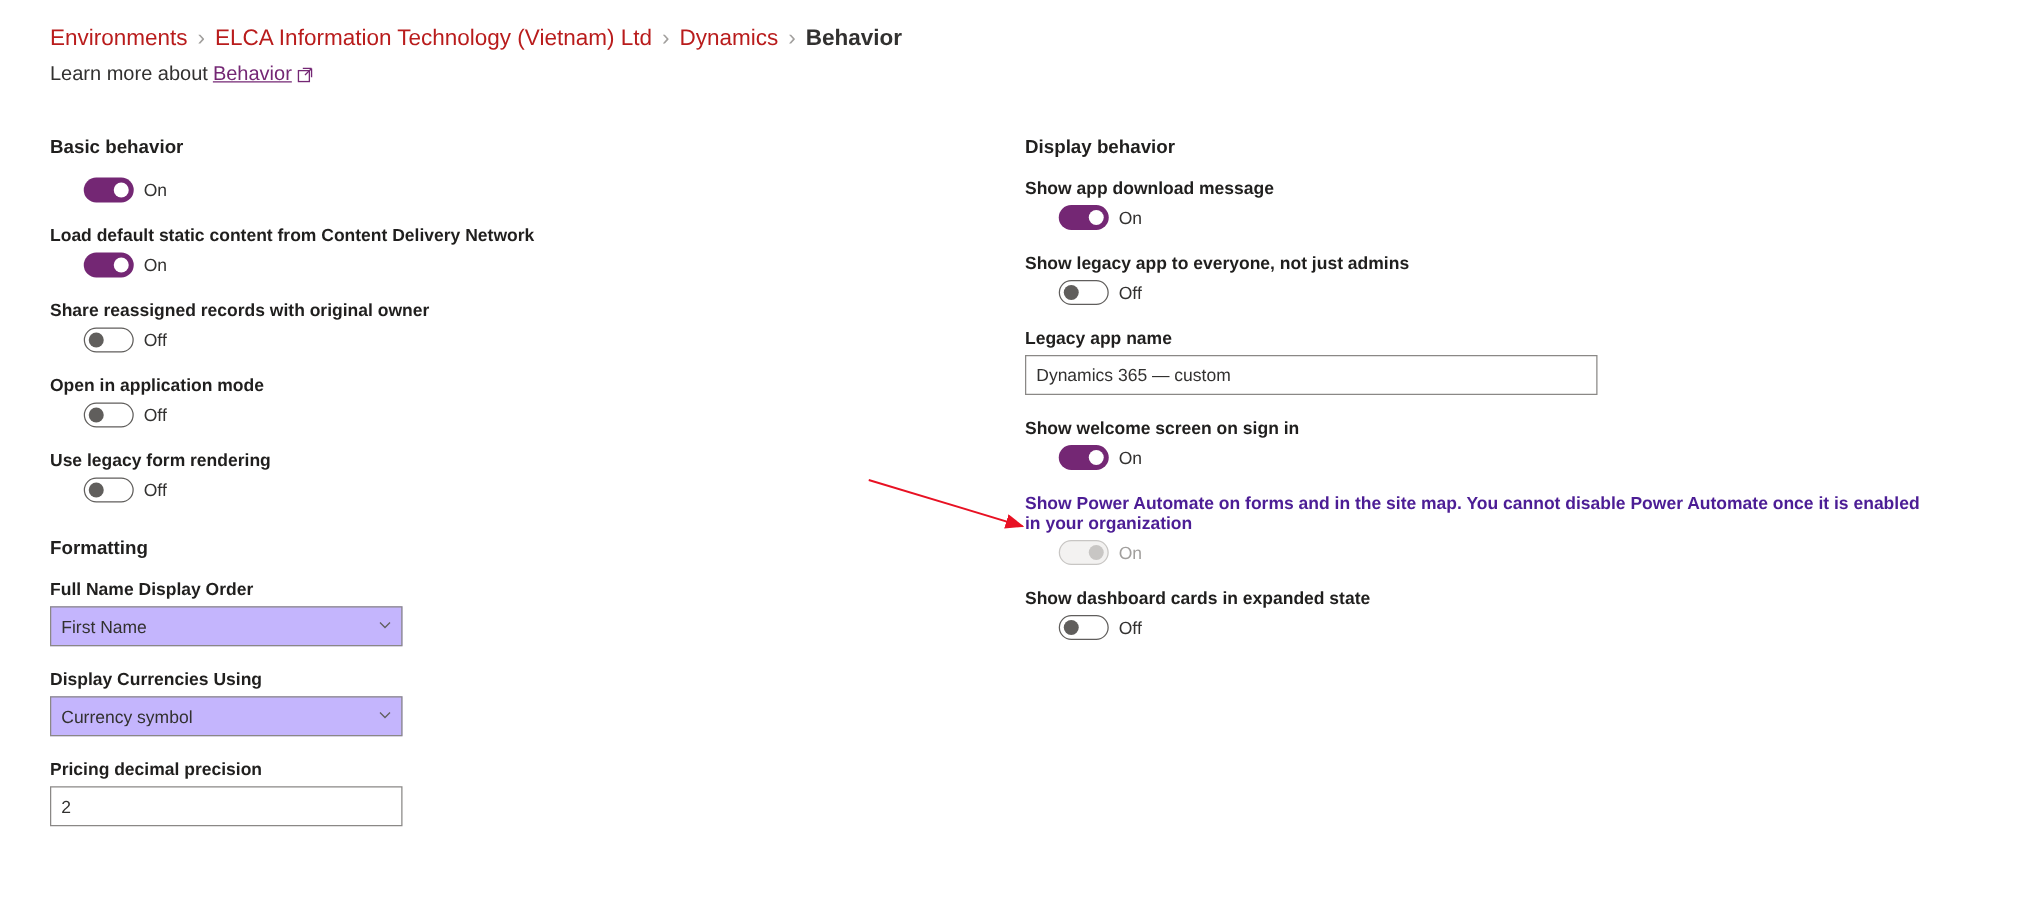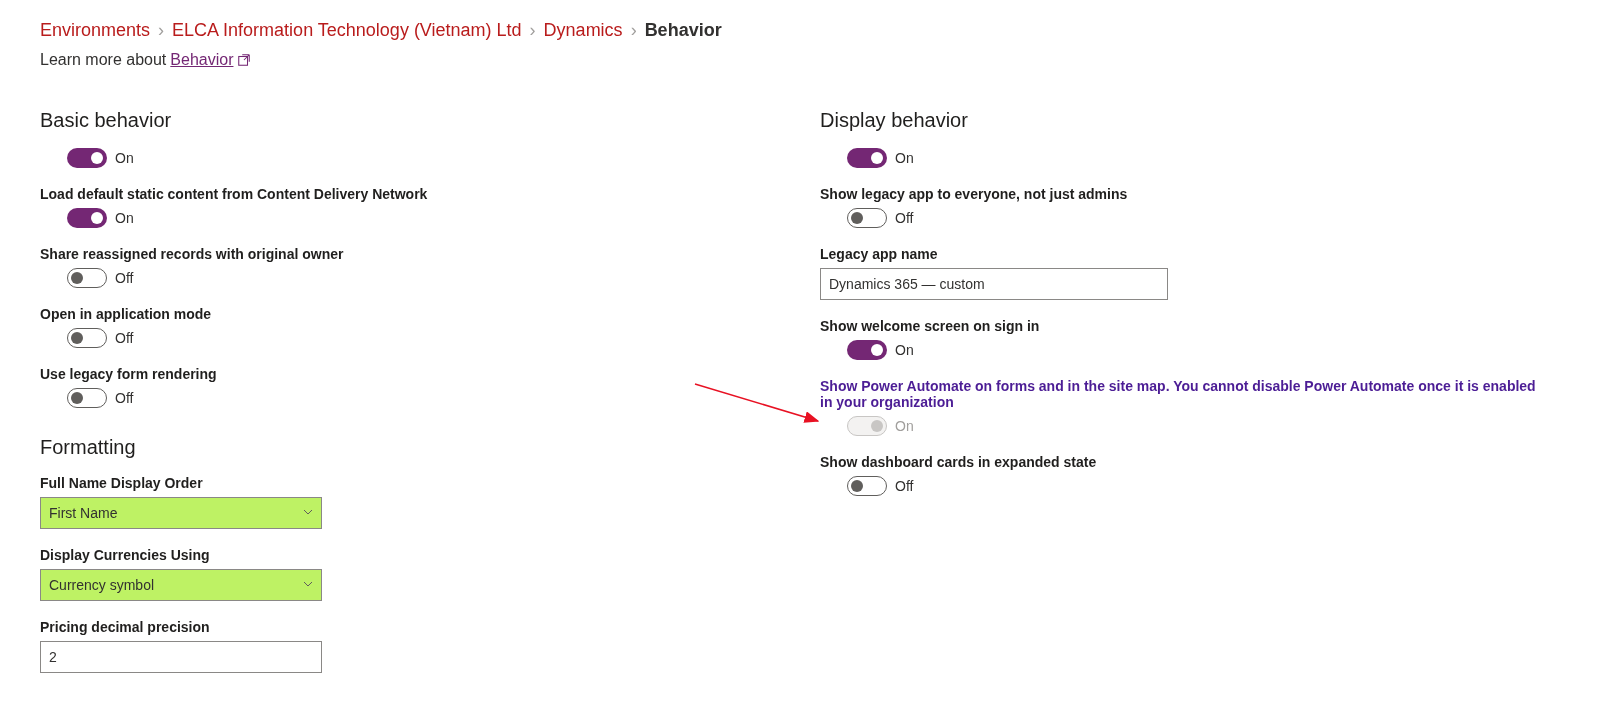--- a/index.html
+++ b/index.html
@@ -38,22 +38,22 @@
       display: inline-flex;
     }
     .columns {
       display: flex;
       gap: 80px;
     }
     .col { flex: 0 0 auto; }
     .col-left { width: 700px; }
     .col-right { width: 720px; }
     h2.section-title {
-      font-size: 20px;
-      font-weight: 400;
+      font-size: 15px;
+      font-weight: 700;
       color: #201f1e;
       margin-bottom: 16px;
       margin-top: 0;
     }
     h2.section-title.spaced { margin-top: 28px; }
     .field {
       margin-bottom: 18px;
     }
     .field-label {
       font-size: 14px;
@@ -96,42 +96,42 @@
       position: relative;
       width: 282px;
     }
     .select-input {
       width: 100%;
       height: 32px;
       border: 1px solid #8a8886;
       padding: 0 28px 0 8px;
       font-size: 14px;
       font-family: inherit;
-      background: #bef264;
+      background: #c4b5fd;
       color: #323130;
     }
     .chevron {
       position: absolute;
       right: 8px;
       top: 50%;
       transform: translateY(-50%);
       pointer-events: none;
       color: #605e5c;
     }
     .text-input {
       width: 282px;
       height: 32px;
       border: 1px solid #8a8886;
       padding: 0 8px;
       font-size: 14px;
       font-family: inherit;
       background: #fff;
       color: #323130;
     }
-    .text-input.wide { width: 348px; }
+    .text-input.wide { width: 458px; }
     .arrow-annotation {
       position: absolute;
       pointer-events: none;
     }
   </style>
 </head>
 <body>
 
 <nav class="breadcrumb">
   <a href="#">Environments</a>
@@ -237,20 +237,21 @@
     <div class="field">
       <div class="field-label">Pricing decimal precision</div>
       <input type="text" class="text-input" value="2" style="">
     </div>
   </div>
 
   <div class="col col-right">
     <h2 class="section-title">Display behavior</h2>
 
     <div class="field">
+      <div class="field-label">Show app download message</div>
       <div class="toggle-row">
         <div class="toggle on">
             <div class="knob"></div>
           </div>
         <span class="toggle-text">On</span>
       </div>
     </div>
 
     <div class="field">
       <div class="field-label">Show legacy app to everyone, not just admins</div>

